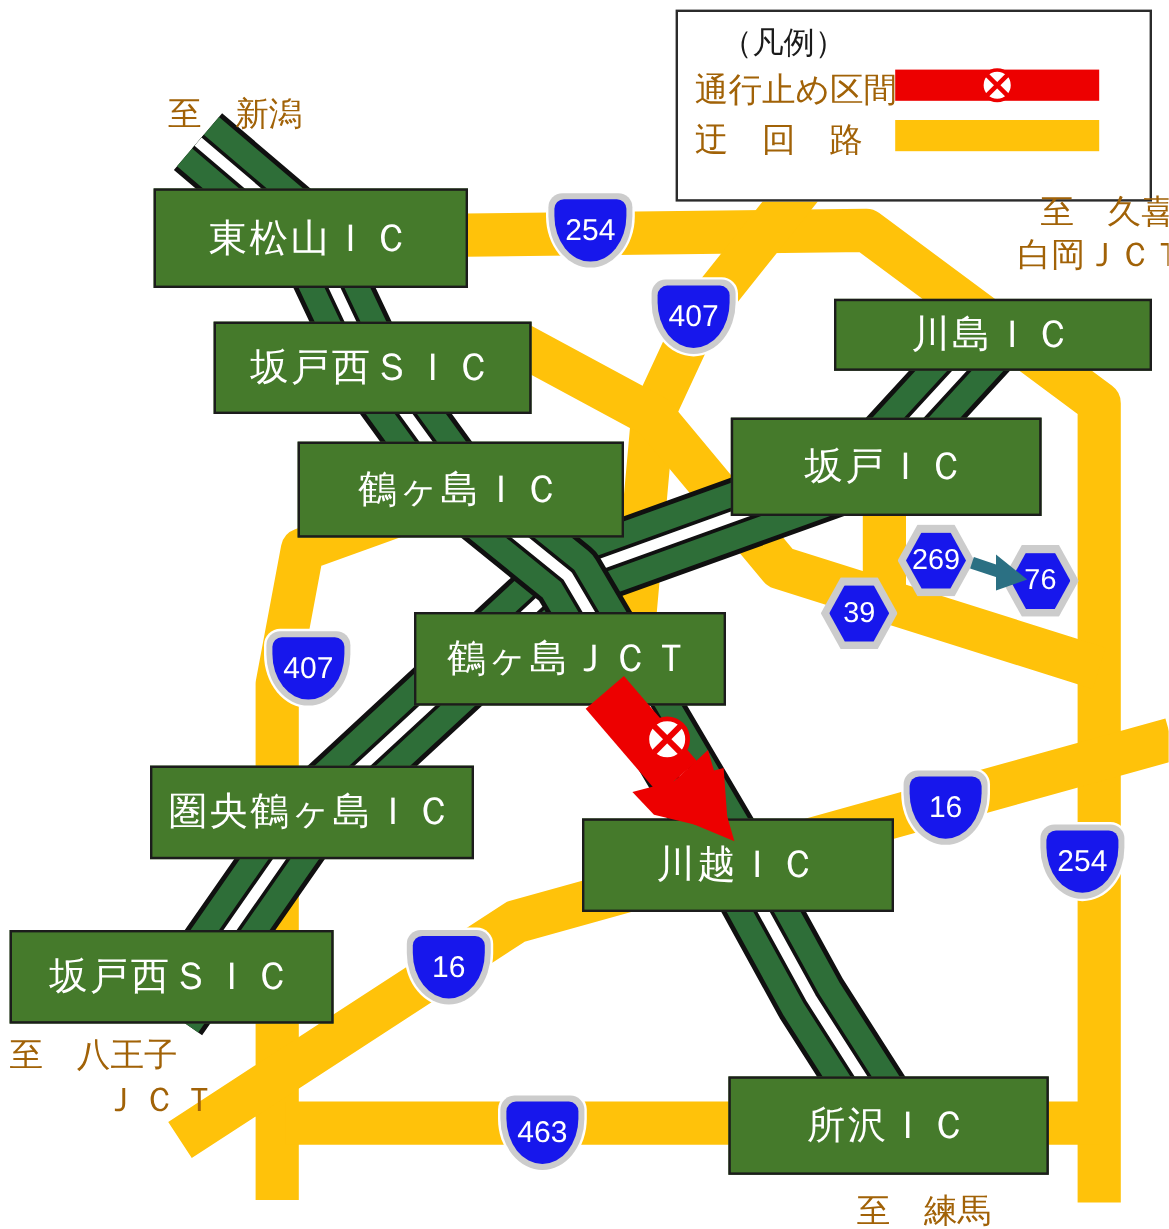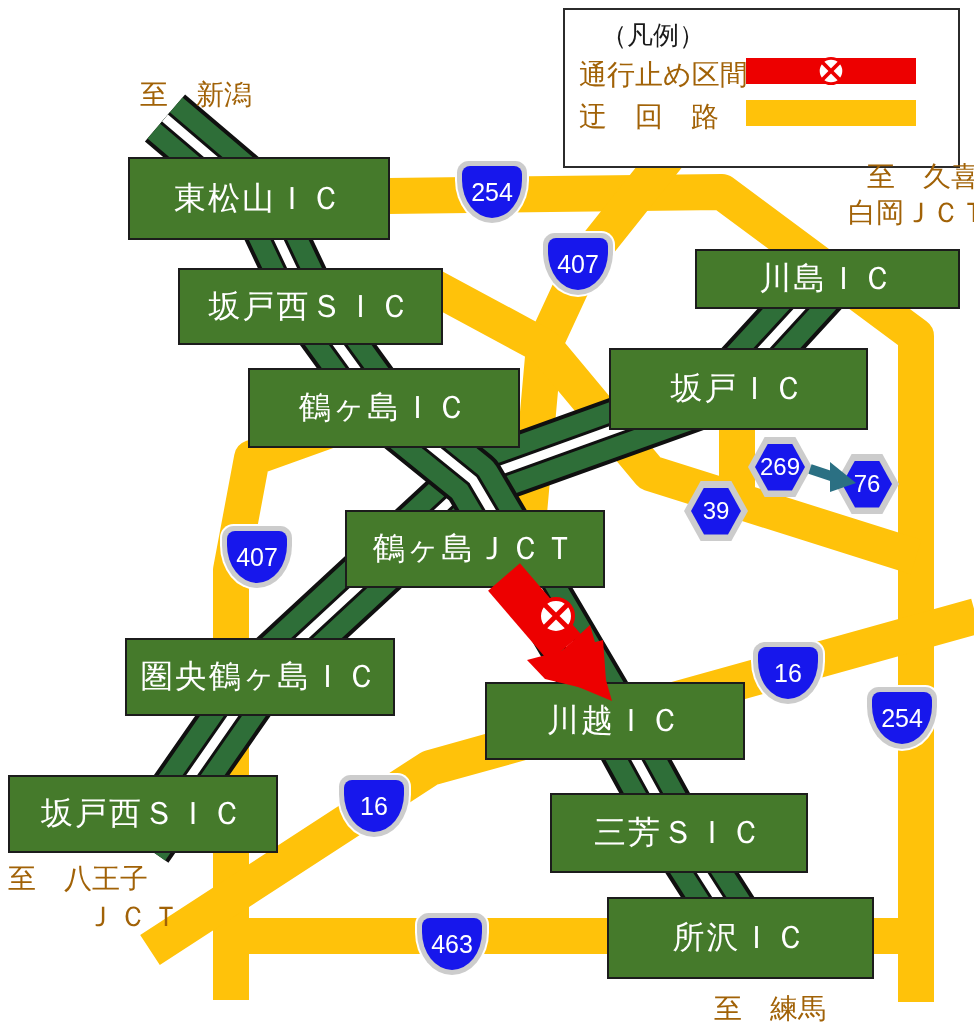--- a/index.html
+++ b/index.html
@@ -89,21 +89,20 @@
 
   <div class="icbox" style="left:128px;top:157px;width:262px;height:83px;">東松山ＩＣ</div>
   <div class="icbox" style="left:178px;top:268px;width:265px;height:77px;">坂戸西ＳＩＣ</div>
   <div class="icbox" style="left:248px;top:368px;width:272px;height:80px;">鶴ヶ島ＩＣ</div>
   <div class="icbox" style="left:345px;top:510px;width:260px;height:78px;">鶴ヶ島ＪＣＴ</div>
   <div class="icbox" style="left:125px;top:638px;width:270px;height:78px;">圏央鶴ヶ島ＩＣ</div>
   <div class="icbox" style="left:8px;top:775px;width:270px;height:78px;">坂戸西ＳＩＣ</div>
   <div class="icbox" style="left:695px;top:238px;width:265px;height:60px;margin-top:11px;">川島ＩＣ</div>
   <div class="icbox" style="left:597px;top:348px;width:259px;height:82px;margin-left:12px;">坂戸ＩＣ</div>
   <div class="icbox" style="left:485px;top:682px;width:260px;height:78px;">川越ＩＣ</div>
-  <div class="icbox" style="left:550px;top:793px;width:258px;height:80px;">三芳ＳＩＣ</div>
   <div class="icbox" style="left:607px;top:897px;width:267px;height:82px;">所沢ＩＣ</div>
 
   <div class="shield-nat" style="left:457px;top:161px;width:70px;height:62px;">
     <div class="inner">254</div>
     </div>
   <div class="shield-nat" style="left:543px;top:233px;width:70px;height:62px;">
     <div class="inner">407</div>
     </div>
   <div class="shield-nat" style="left:222px;top:526px;width:70px;height:62px;">
     <div class="inner">407</div>

